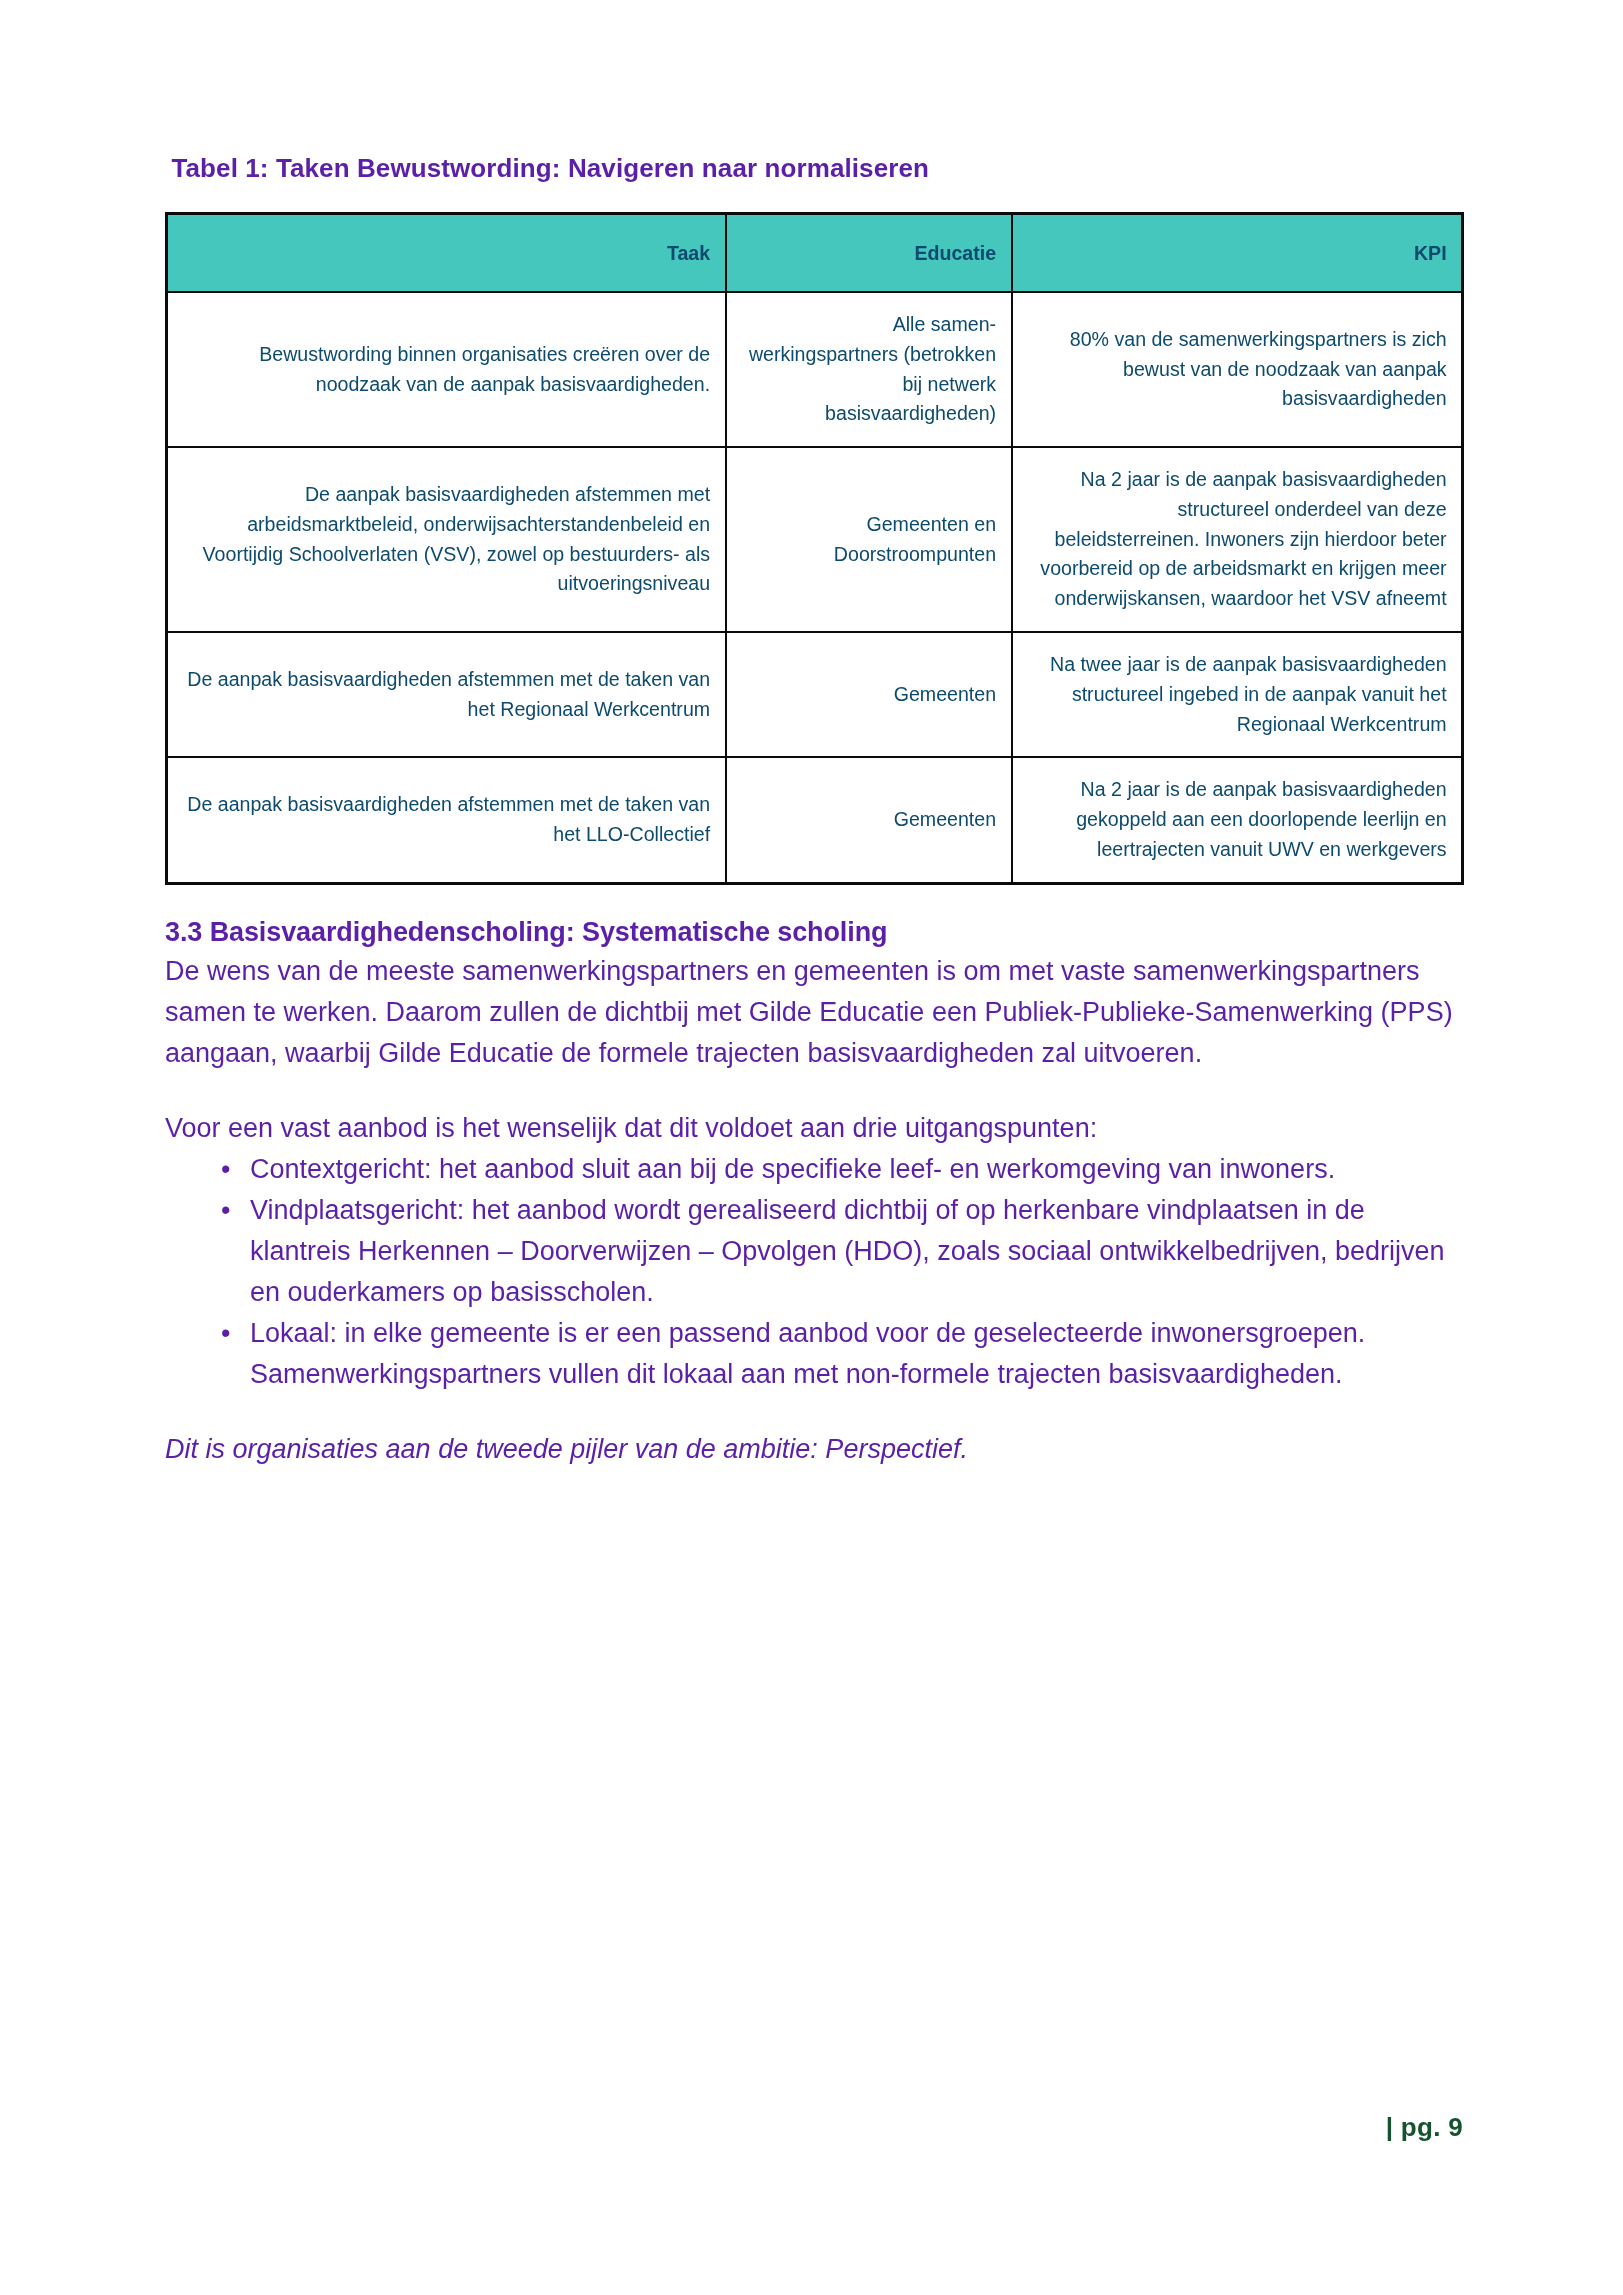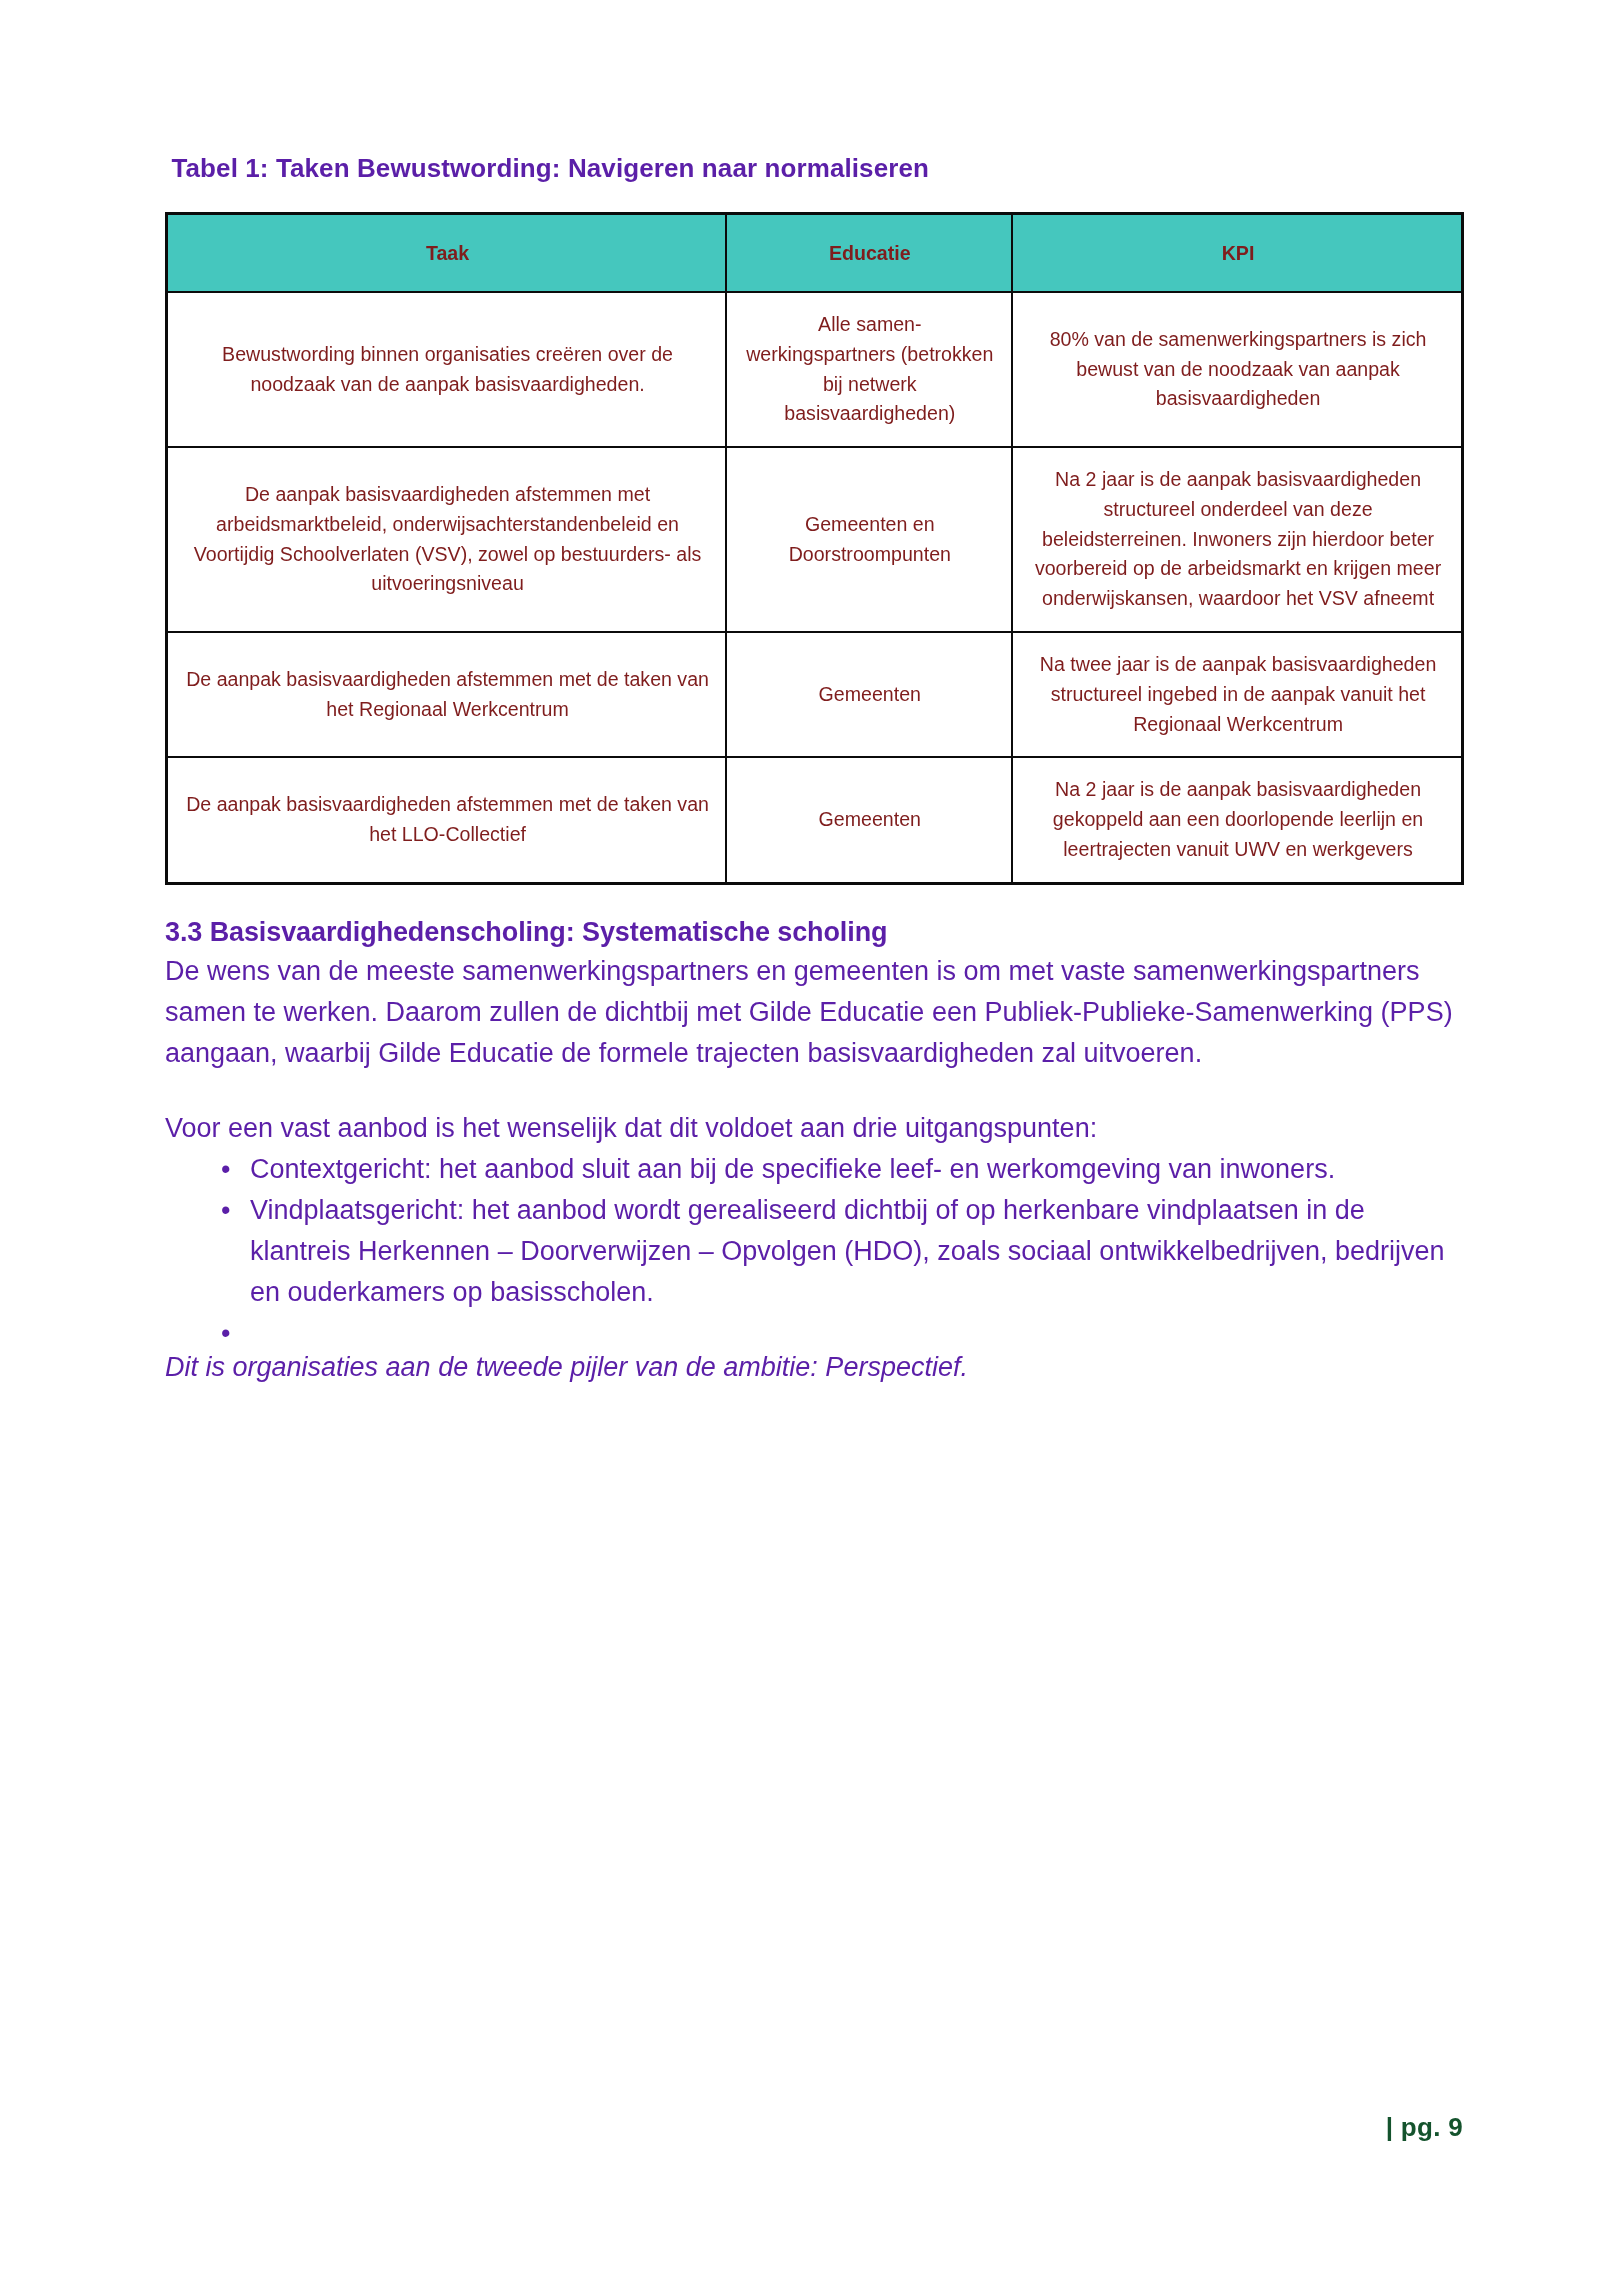--- a/index.html
+++ b/index.html
@@ -53,23 +53,23 @@
     border: 3.3px solid #0b0b0b;
   }
   table.data-table col.c-taak    { width: 559px; }
   table.data-table col.c-partner { width: 286px; }
   table.data-table col.c-kpi     { width: 451px; }
 
   table.data-table th,
   table.data-table td {
     border: 2.6px solid #0b0b0b;
     vertical-align: middle;
-    text-align: center;
+    text-align: right;
     padding: 17px 14.4px 17px 17px;
-    color: #7f1d1d;
+    color: #0c4a6e;
   }
   table.data-table thead th {
     background: #45C7BE;
     font-size: 19.6px;
     font-weight: bold;
     height: 63px;
     padding: 6.5px 14.4px 6.5px 17px;
     vertical-align: middle;
   }
   table.data-table tbody td {
@@ -197,20 +197,21 @@
       <li>
         <span class="bullet-dot">•</span>
         <span>Contextgericht: het aanbod sluit aan bij de specifieke leef- en werkomgeving van inwoners.</span>
       </li>
       <li>
         <span class="bullet-dot">•</span>
         <span>Vindplaatsgericht: het aanbod wordt gerealiseerd dichtbij of op herkenbare vindplaatsen in de klantreis Herkennen – Doorverwijzen – Opvolgen (HDO), zoals sociaal ontwikkelbedrijven, bedrijven en ouderkamers op basisscholen.</span>
       </li>
       <li>
         <span class="bullet-dot">•</span>
+        <span>Lokaal: in elke gemeente is er een passend aanbod voor de geselecteerde inwonersgroepen. Samenwerkingspartners vullen dit lokaal aan met non-formele trajecten basisvaardigheden.</span>
       </li>
     </ul>
 
     <p class="italic-note">Dit is organisaties aan de tweede pijler van de ambitie: Perspectief.</p>
 
   </div>
 
   <div class="footer">| pg. 9</div>
 </div>
 

